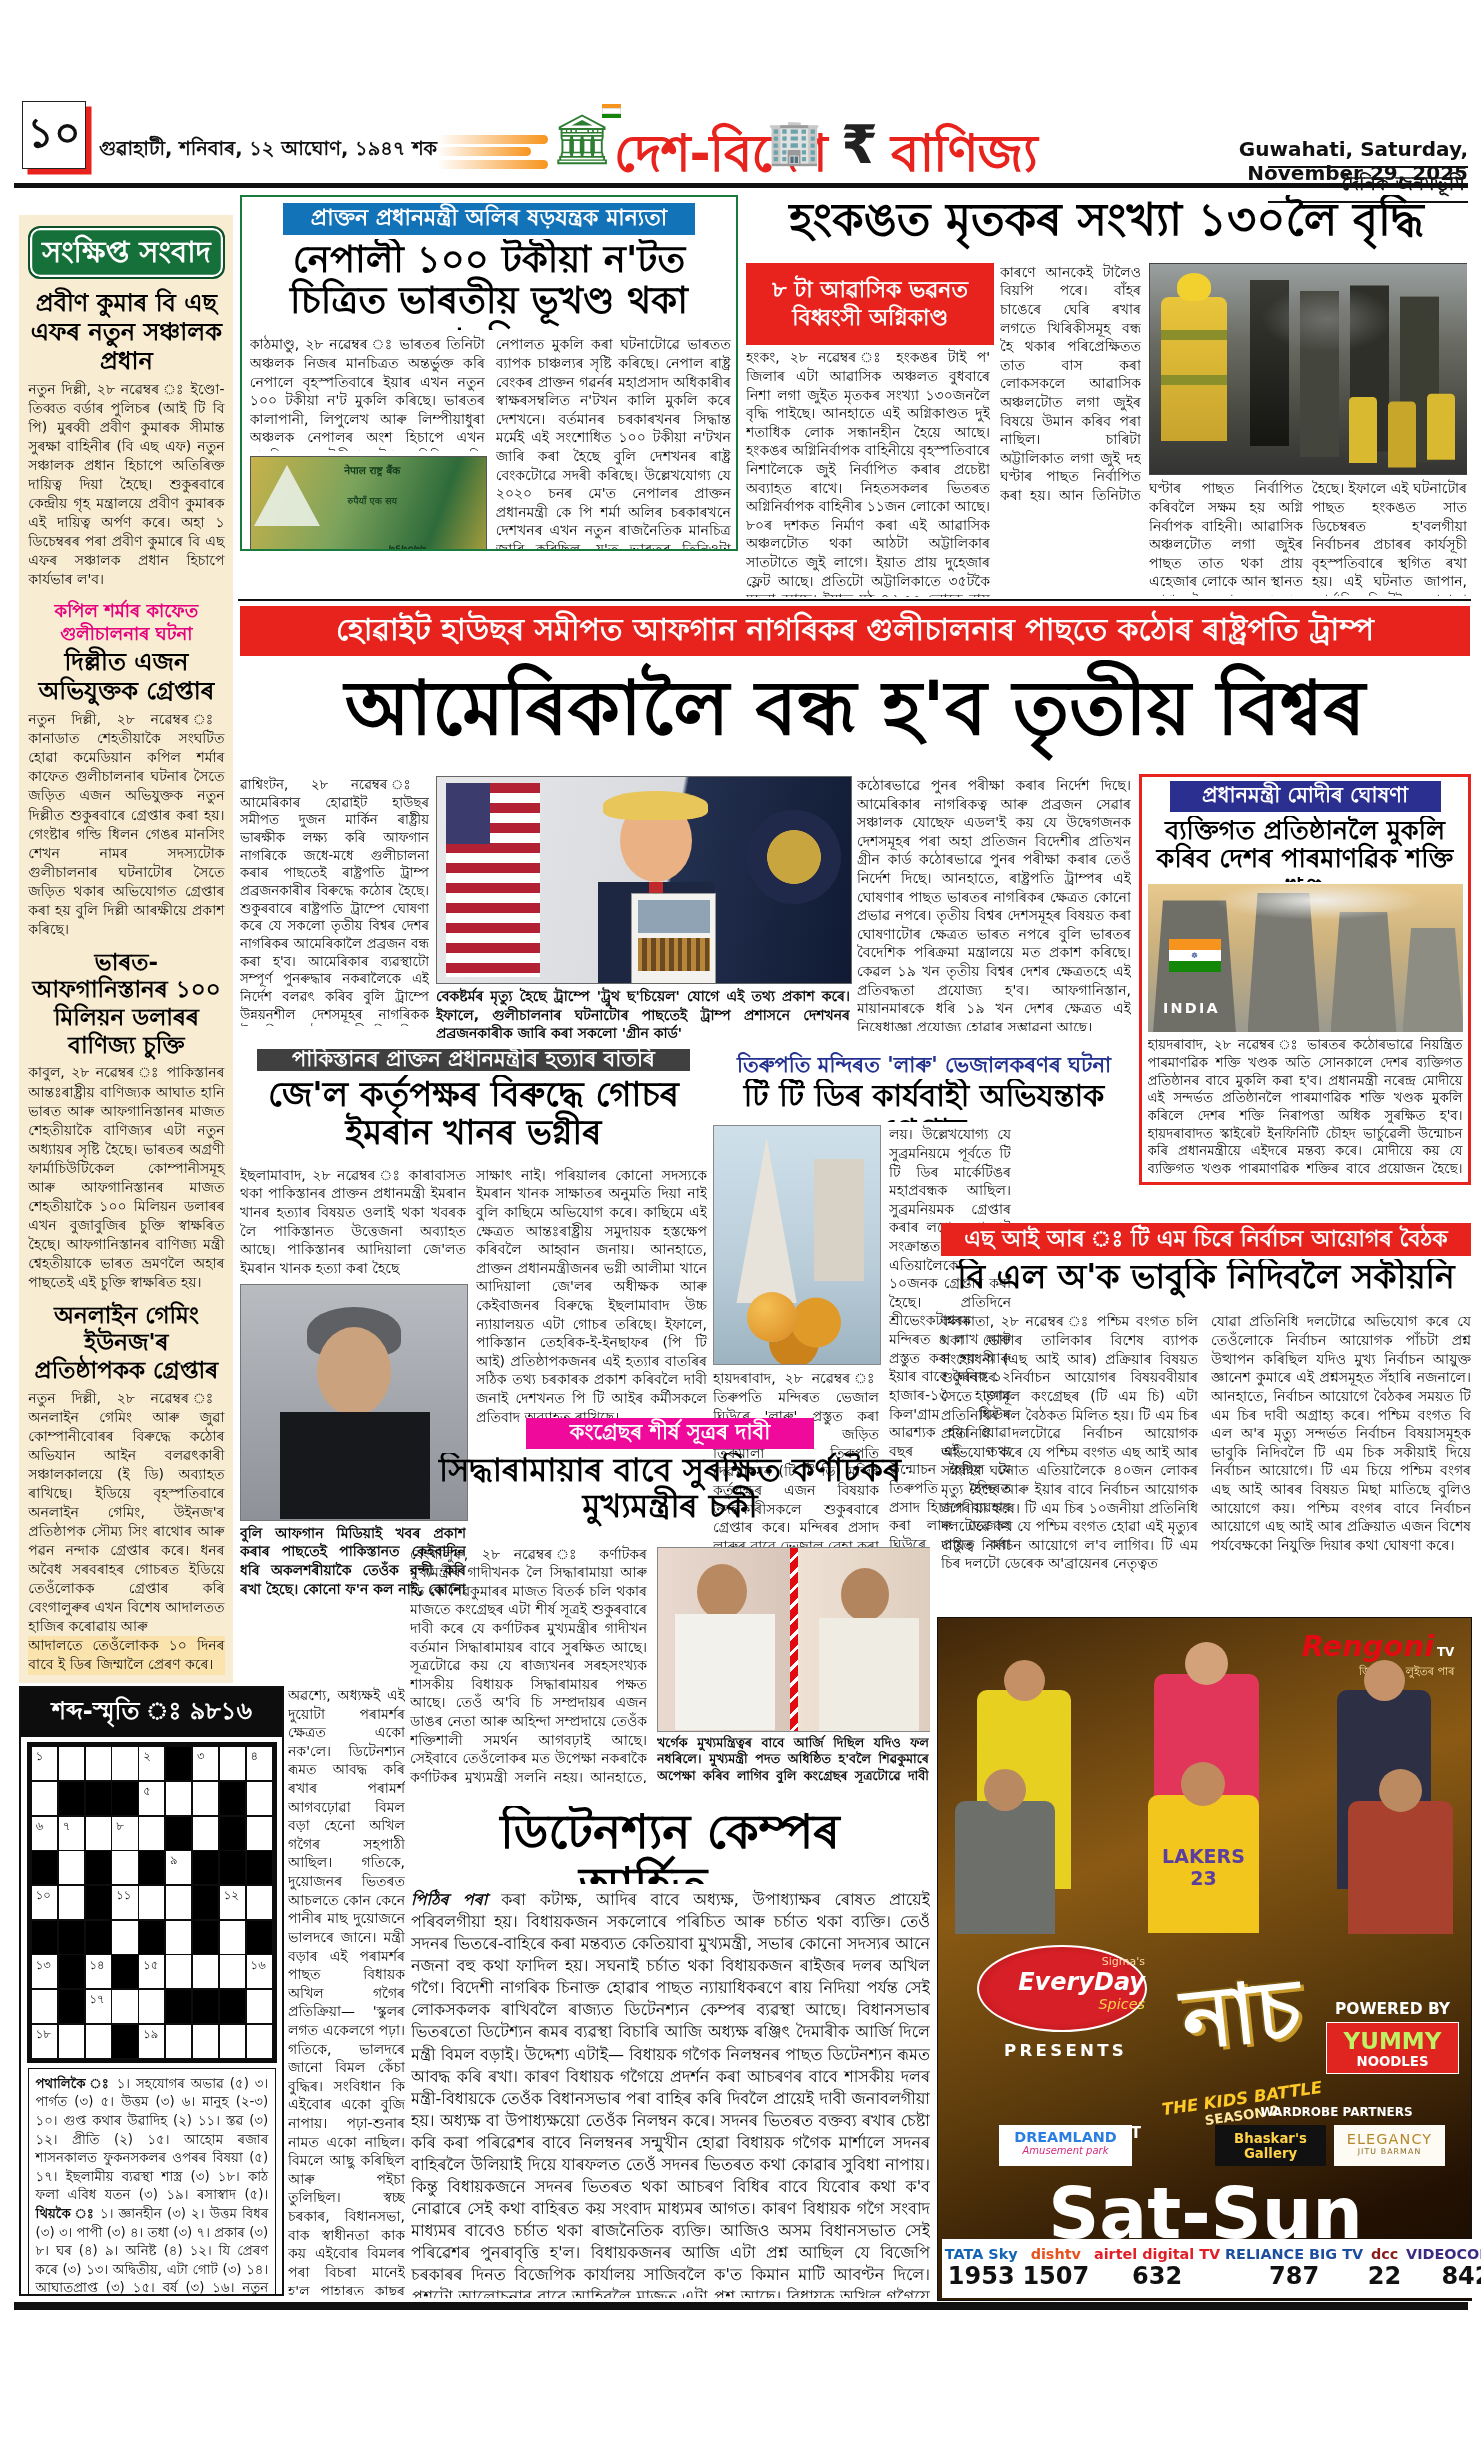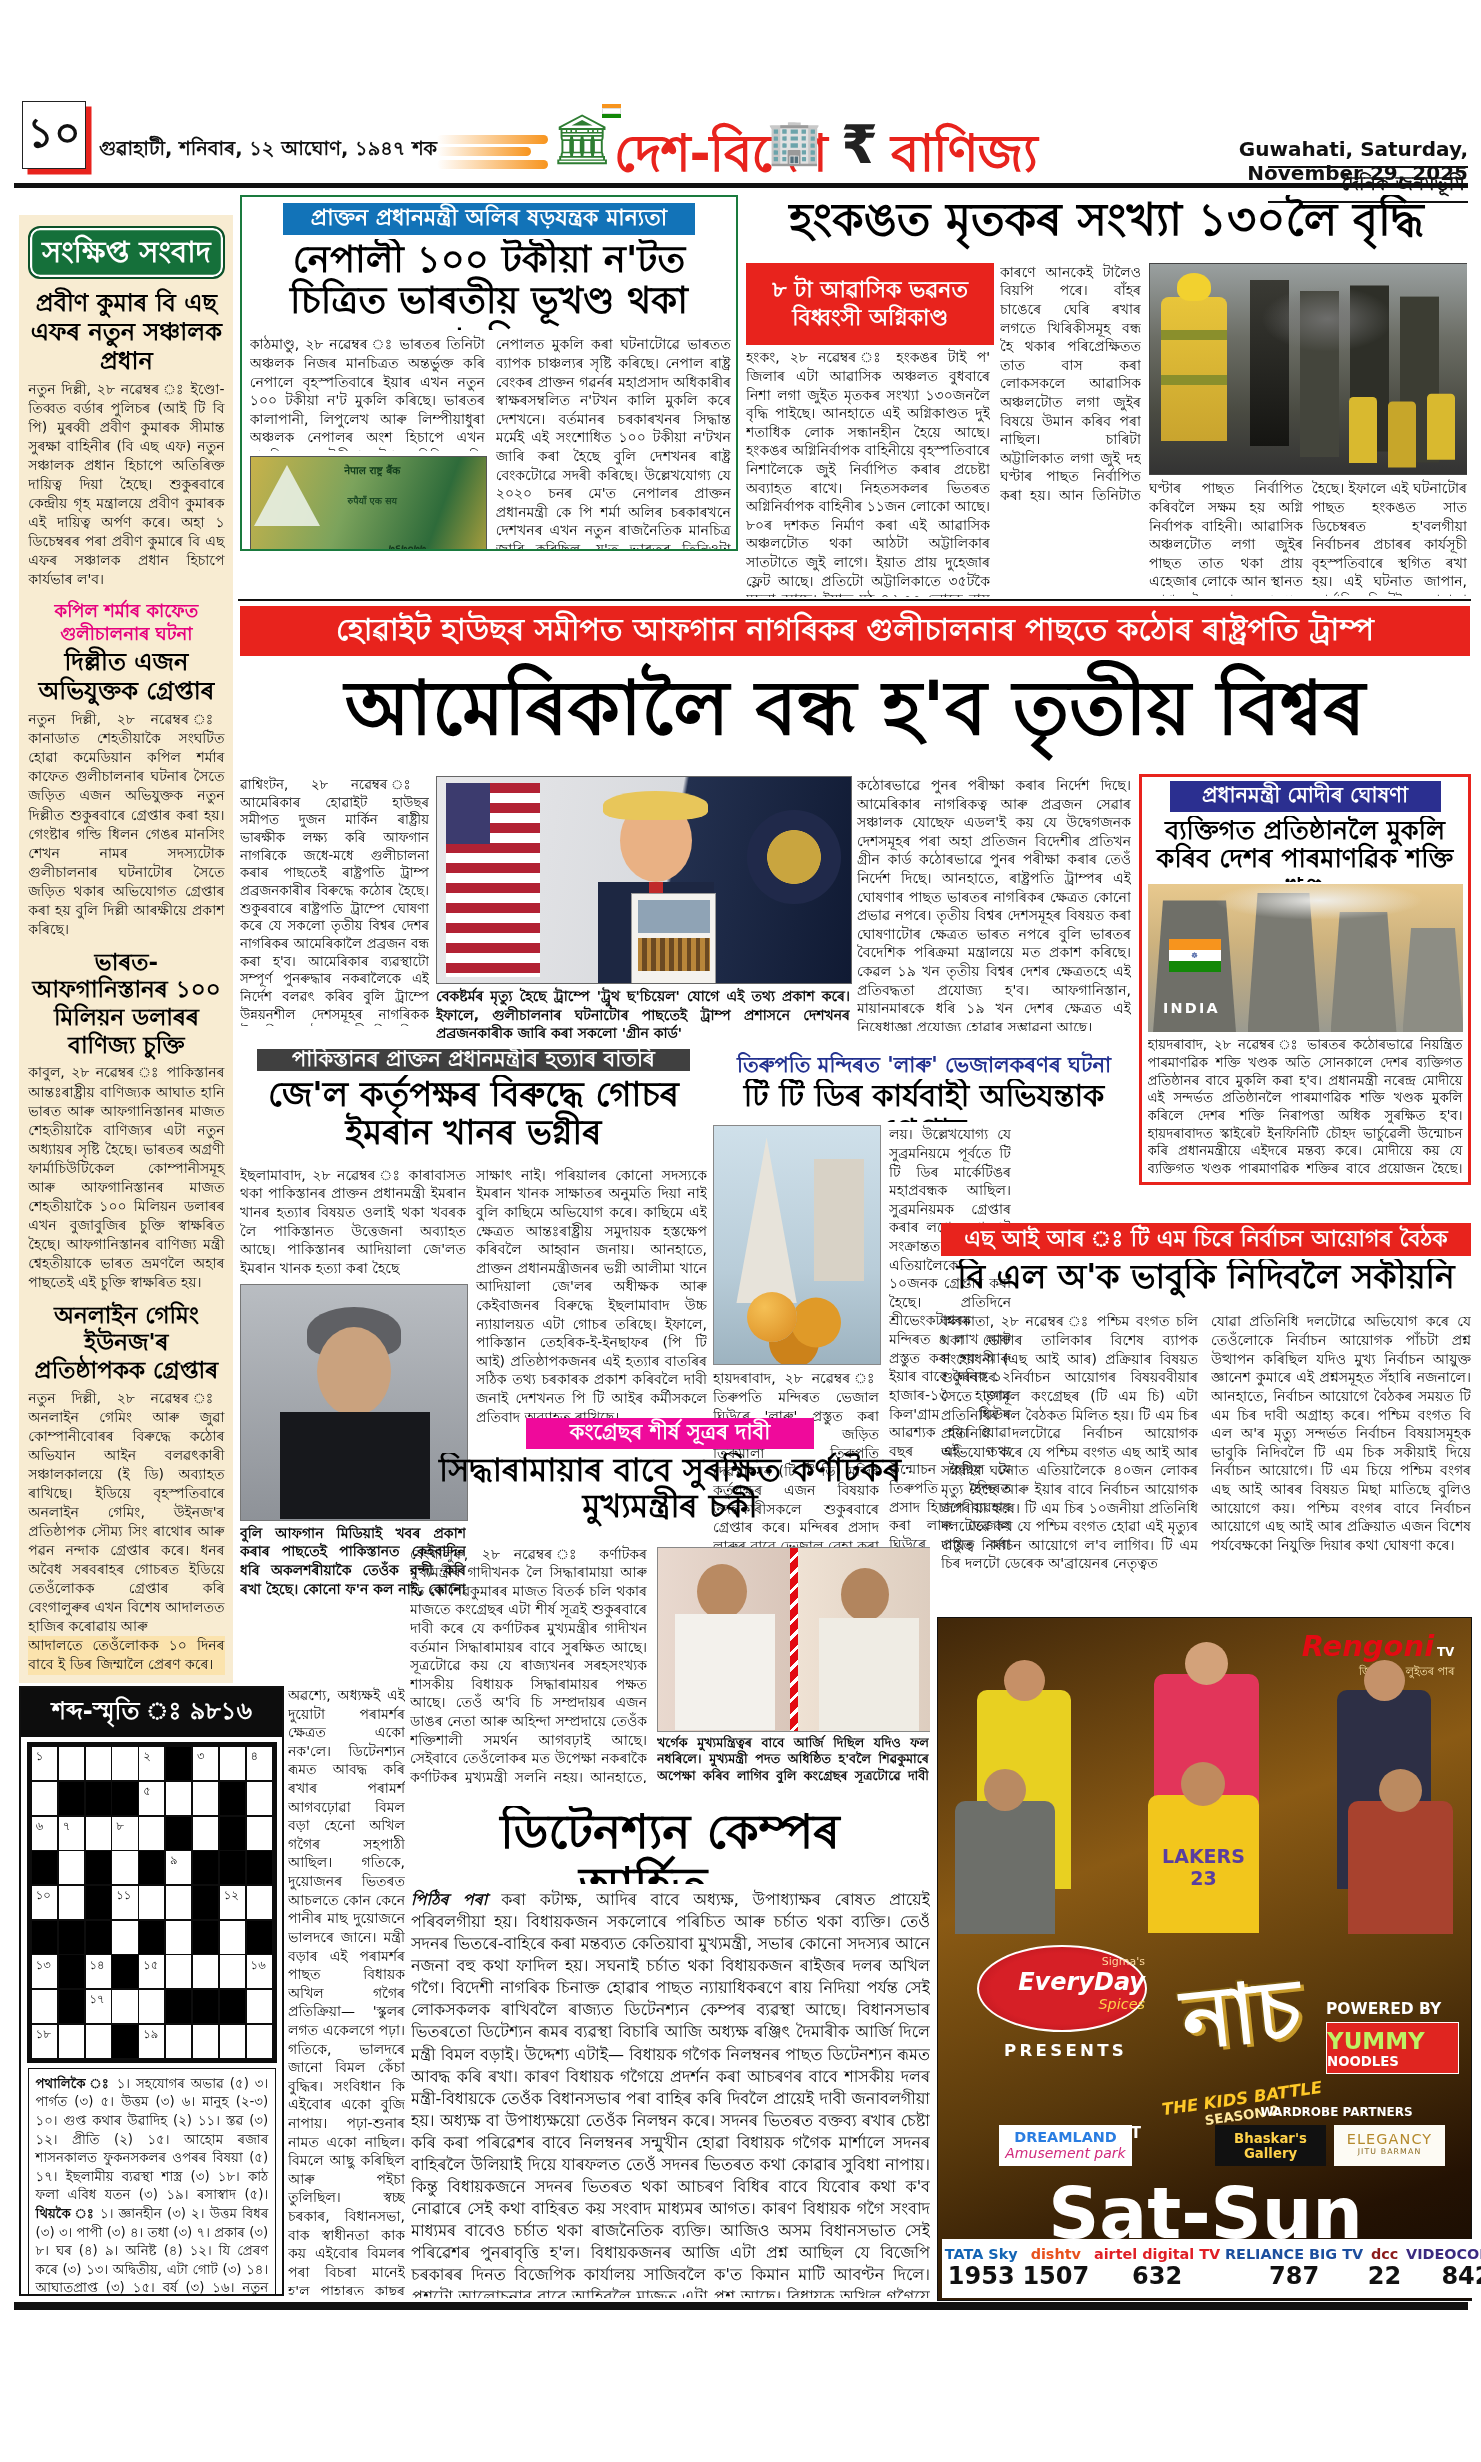--- a/index.html
+++ b/index.html
@@ -370,33 +370,33 @@
       <div style="color:#ffd24a;font-size:14.4px;font-style:italic">Spices</div>
     </div>
     <div class="abs wtxt" style="left:66px;top:423px;font-size:16.6px;letter-spacing:3.3px">PRESENTS</div>
 
     <div class="abs" style="left:221px;top:332px;width:166px;text-align:center">
       <div style="color:#fff;font-weight:800;font-size:83px;text-shadow:3.3px 3.3px 0 #c79a2a,-1.7px -1.7px 0 #7a5a10;transform:rotate(-6deg)">নাচ</div>
       <div style="color:#ffc928;font-weight:800;font-size:16.6px;font-style:italic;transform:rotate(-8deg)">THE KIDS BATTLE</div>
       <div style="color:#ffe9a0;font-weight:700;font-size:13.3px;transform:rotate(-8deg)">SEASON 2</div>
     </div>
 
-    <div class="abs" style="left:388px;top:382px;width:133px;text-align:left">
+    <div class="abs" style="left:388px;top:382px;width:133px;text-align:center">
       <div class="wtxt" style="font-size:15.5px">POWERED BY</div>
       <div style="background:#e02520;border:1.7px solid #fff;margin-top:4.4px;padding:4.4px 0">
         <div style="color:#bef264;font-weight:800;font-size:23px">YUMMY</div>
         <div style="color:#fff;font-weight:700;font-size:13.3px">NOODLES</div>
       </div>
     </div>
 
     <div class="abs wtxt ct" style="left:22px;top:506px;width:221px;font-size:15px">ENTERTAINMENT PARTNER</div>
     <div class="abs wtxt ct" style="left:288px;top:487px;width:221px;font-size:12px">WARDROBE PARTNERS</div>
     <div class="abs" style="left:61px;top:507px;width:133px;height:41px;background:#fff;text-align:center;padding-top:4.4px;box-sizing:border-box">
       <div style="font-weight:800;font-size:14.4px;color:#2a7de1">DREAMLAND</div>
-      <div style="font-size:14px;color:#d12a7d;font-style:italic">Amusement park</div>
+      <div style="font-size:10px;color:#d12a7d;font-style:italic">Amusement park</div>
     </div>
     <div class="abs" style="left:277px;top:507px;width:111px;height:41px;background:#111;color:#ffd24a;text-align:center;font-weight:700;font-size:13.3px;display:flex;align-items:center;justify-content:center">Bhaskar's Gallery</div>
     <div class="abs" style="left:396px;top:507px;width:111px;height:41px;background:#fdfbf4;text-align:center;padding-top:5.5px;box-sizing:border-box">
       <div style="color:#b58a2e;font-size:14.4px;letter-spacing:1.1px">ELEGANCY</div>
       <div style="color:#8a6a22;font-size:7.8px;letter-spacing:1.1px">JITU BARMAN</div>
     </div>
 
     <div class="abs wtxt ct" style="left:0;top:554px;width:535px;font-size:71px">Sat-Sun</div>
     <div class="abs wtxt ct" style="left:0;top:614px;width:535px;font-size:47px">@ 9 pm</div>
 

